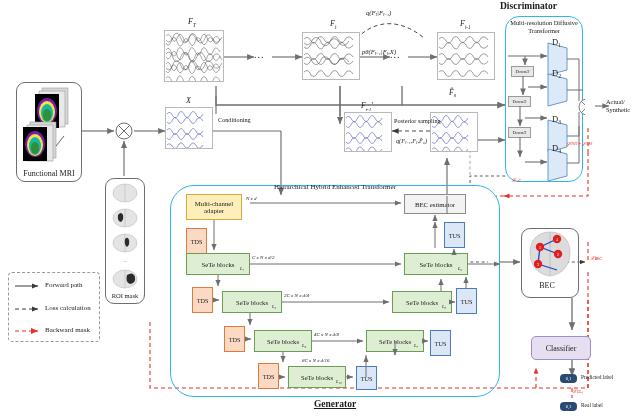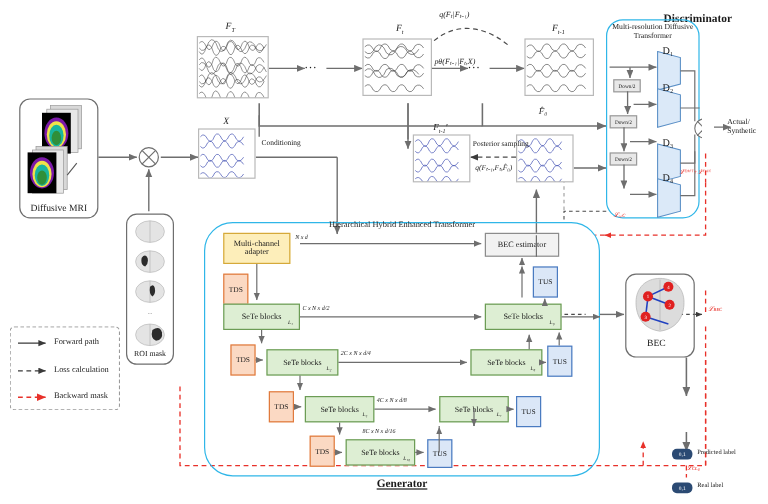--- a/index.html
+++ b/index.html
@@ -108,21 +108,21 @@
       <rect x="10" y="36" width="26" height="36" fill="#d8d8d8" stroke="#9a9a9a" stroke-width=".6"></rect>
       <rect x="7" y="39" width="26" height="36" fill="#e8e8e8" stroke="#9a9a9a" stroke-width=".6"></rect>
       <rect x="3" y="41" width="24" height="34" fill="#000"></rect>
       <ellipse cx="15" cy="58" rx="10" ry="13" fill="#7b19a8"></ellipse>
       <ellipse cx="15" cy="59" rx="8" ry="11" fill="#f0e24a"></ellipse>
       <ellipse cx="15" cy="60" rx="6" ry="9" fill="#19b6a0"></ellipse>
       <ellipse cx="15" cy="62" rx="4" ry="6" fill="#2f8f3a"></ellipse>
       <line x1="36" y1="60" x2="44" y2="50" stroke="#555" stroke-width=".9"></line>
     </g>
   </svg>
-  <div class="txt" style="left:17px;top:170px;width:64px;text-align:center;font-size:8px;white-space:normal">Diffusive MRI</div>
+  <div class="txt" style="left:17px;top:170px;width:64px;text-align:center;font-size:8px;white-space:normal">Functional MRI</div>
 
   <svg class="abs" style="left:114px;top:121px" width="20" height="20">
     <circle cx="10" cy="10" r="8" fill="#fff" stroke="#6e6e6e" stroke-width="1"></circle>
     <line x1="4.5" y1="4.5" x2="15.5" y2="15.5" stroke="#6e6e6e" stroke-width="1"></line>
     <line x1="15.5" y1="4.5" x2="4.5" y2="15.5" stroke="#6e6e6e" stroke-width="1"></line>
   </svg>
 
   <div class="box rbox" style="left:105px;top:178px;width:40px;height:126px;border:1px solid #6e6e6e;"></div>
   <svg class="abs" style="left:110px;top:182px" width="30" height="112">
     <g fill="#e4e4e4" stroke="#b0b0b0" stroke-width=".5">
@@ -346,21 +346,21 @@
       <line x1="454" y1="253" x2="454" y2="249"></line>
       <line x1="435" y1="221" x2="435" y2="215"></line>
     </g>
     <path d="M395,355 L395,352" stroke="#6e6e6e" fill="none" stroke-width="1"></path>
     <path d="M366,356 L366,355" stroke="#6e6e6e" fill="none" stroke-width="1"></path>
     <path d="M435,248 L435,222" stroke="#6e6e6e" fill="none" stroke-width="1" marker-end="url(#ar)"></path>
     <path d="M468,264 L500,264" stroke="#6e6e6e" fill="none" stroke-width="1" marker-end="url(#ar)"></path>
     <path d="M447,214 L447,196" stroke="#6e6e6e" fill="none" stroke-width="1"></path>
   </svg>
 
-  <div class="txt" style="left:500px;top:2px;width:110px;text-align:right;font-size:9.5px;font-weight:bold;margin-top:10px;">Discriminator</div>
+  <div class="txt" style="left:500px;top:2px;width:110px;text-align:left;font-size:9.5px;font-weight:bold;">Discriminator</div>
   <div class="box rbox" style="left:505px;top:16px;width:78px;height:166px;border:1.6px solid #2fb6e8;border-radius:14px;"></div>
   <div class="txt" style="left:507px;top:19px;width:74px;text-align:center;font-size:6.4px;white-space:normal;line-height:1.25;">Multi-resolution Diffusive Transformer</div>
 
   <div class="box" style="left:511px;top:66px;width:23px;height:11px;background:#e8e8e8;border:1px solid #9a9a9a;font-size:4.4px;">
     <span>Down/2</span>
     </div>
   <div class="box" style="left:508px;top:96px;width:23px;height:11px;background:#e8e8e8;border:1px solid #9a9a9a;font-size:4.4px;">
     <span>Down/2</span>
     </div>
   <div class="box" style="left:508px;top:127px;width:23px;height:11px;background:#e8e8e8;border:1px solid #9a9a9a;font-size:4.4px;">
@@ -425,20 +425,23 @@
     </g>
     <g fill="#fff" font-size="4" font-family="Liberation Serif, serif" text-anchor="middle">
       <text x="16" y="18.6">1</text>
         <text x="34" y="25.6">2</text>
       <text x="14" y="35.6">3</text>
         <text x="33" y="10.6">4</text>
     </g>
   </svg>
   <div class="txt" style="left:521px;top:282px;width:52px;text-align:center;font-size:8px;">BEC</div>
 
+  <div class="box rbox" style="left:531px;top:336px;width:60px;height:24px;background:#e6dff2;border:1px solid #9d8fc4;border-radius:5px;font-size:8px;">
+    <span>Classifier</span>
+    </div>
 
   <div class="box" style="left:560px;top:374px;width:17px;height:9px;background:#2b4a73;border-radius:4px;color:#fff;font-size:4.5px;">
     <span>0,1</span>
     </div>
   <div class="txt" style="left:581px;top:375px;font-size:5.4px;">Predicted label</div>
 
   <div class="box" style="left:560px;top:402px;width:17px;height:9px;background:#2b4a73;border-radius:4px;color:#fff;font-size:4.5px;">
     <span>0,1</span>
     </div>
   <div class="txt" style="left:581px;top:403px;font-size:5.4px;">Real label</div>

